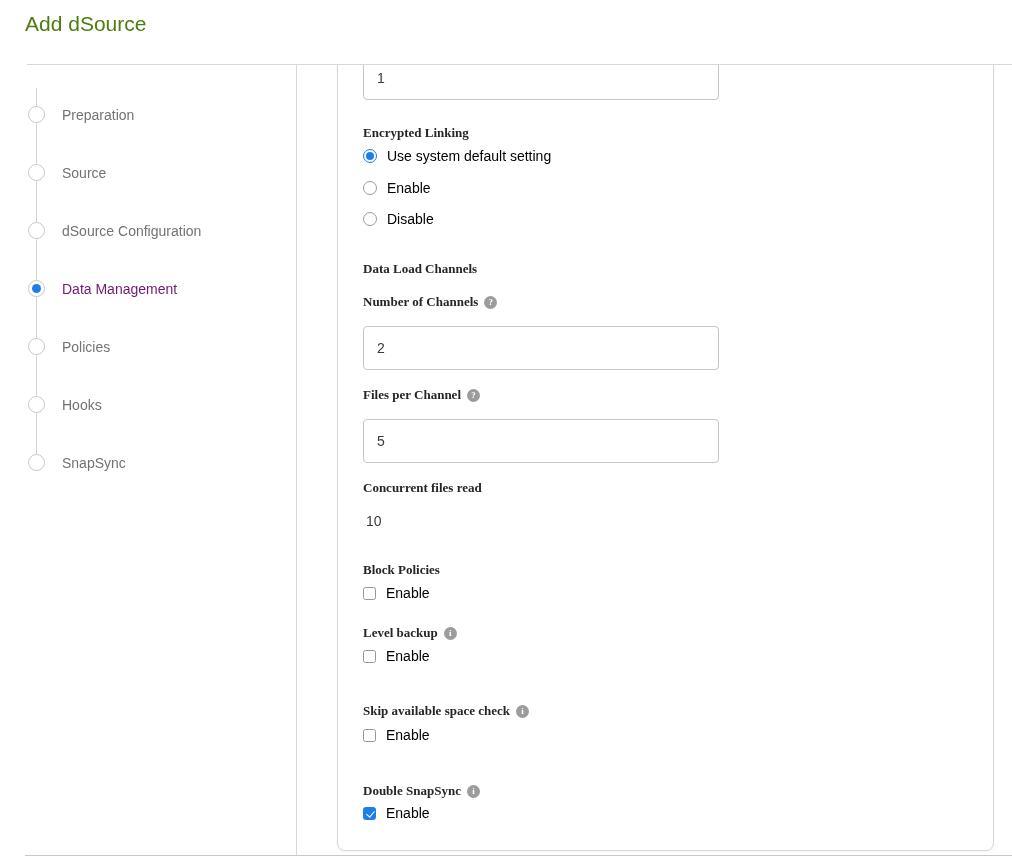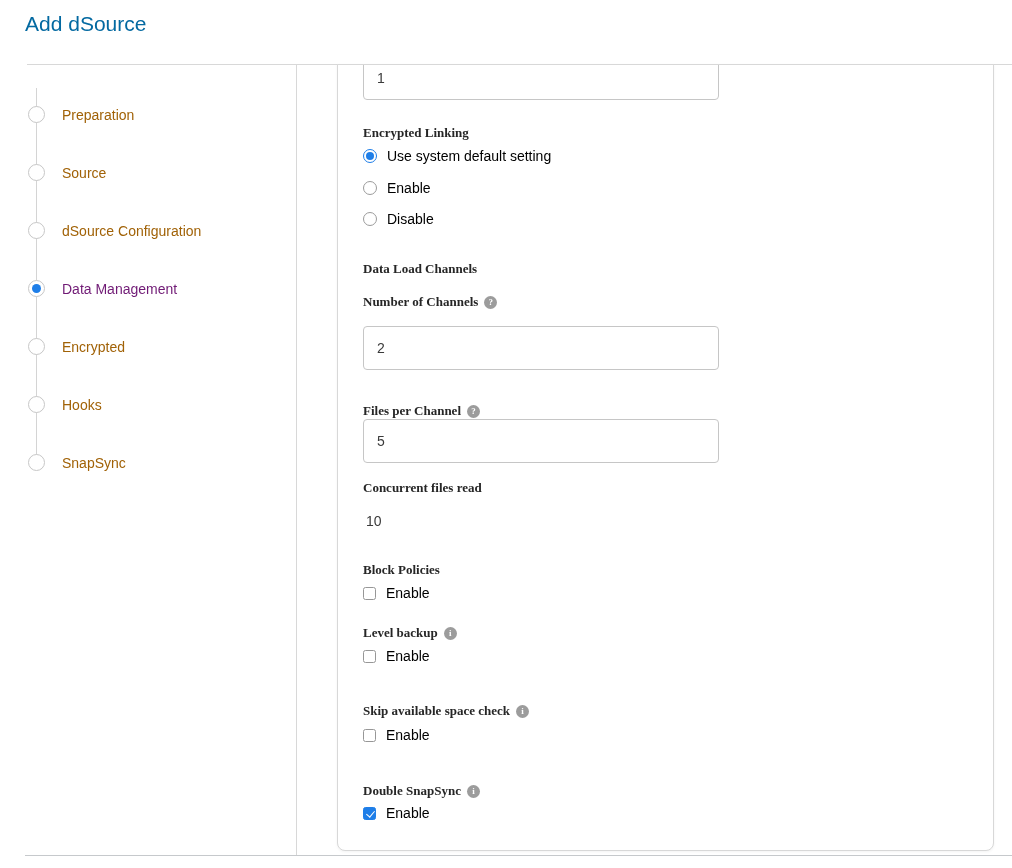--- a/index.html
+++ b/index.html
@@ -1,32 +1,32 @@
 <!DOCTYPE html>
 <html><head>
 <meta charset="utf-8">
 <style>
   :root { --accent:#1e7ee8; --border:#d8d8d8; --input-border:#c6c6c6; --label:#262626; --text:#3a3a3a; }
   * { margin:0; padding:0; box-sizing:border-box; }
   html,body { width:1012px; height:868px; background:#fff; overflow:hidden;
               font-family:"Liberation Sans", sans-serif; position:relative; }
 
-  .page-title { position:absolute; left:25px; top:12px; font-size:21px; color:#0369a1; font-weight:400; }
+  .page-title { position:absolute; left:25px; top:12px; font-size:21px; color:#4d7c0f; font-weight:400; }
 
   .divider-top { position:absolute; top:64px; left:27px; right:0; height:1px; background:var(--border); }
   .divider-bottom { position:absolute; top:855px; left:25px; right:0; height:1px; background:#c6c9cc; }
 
   
   .sidebar { position:absolute; top:65px; left:0; width:297px; height:790px;
              border-right:1px solid var(--border); }
   .stepper-line { position:absolute; left:36px; top:23px; width:1px; height:375px; background:#d4d4d4; }
   .step { position:absolute; left:0; width:100%; height:18px; cursor:default; }
   .step-circle { position:absolute; left:28px; top:0; width:17px; height:17px; background:#fff;
                  border:1px solid #c7c7c7; border-radius:50%; }
-  .step-label { position:absolute; left:62px; top:0; line-height:18px; font-size:14px; color:#a16207; }
+  .step-label { position:absolute; left:62px; top:0; line-height:18px; font-size:14px; color:#737373; }
   .step.state-active .step-circle::after { content:""; position:absolute; left:3px; top:3px;
                  width:9px; height:9px; border-radius:50%; background:var(--accent); }
   .step.state-active .step-label { font-weight:400; color:#701a75; }
 
   
   .card { position:absolute; left:337px; top:64px; width:657px; height:787px; background:#fff;
           border:1px solid var(--border); border-radius:0 0 8px 8px; overflow:hidden;
           box-shadow:0 1px 3px rgba(0,0,0,0.05); }
   .card-inner { position:relative; width:100%; height:100%; }
 
@@ -78,21 +78,21 @@
   <div class="step state-incomplete" style="top:99px">
     <span class="step-circle"></span>
     <span class="step-label">Source</span>
   </div>
   <div class="step state-active" style="top:215px">
     <span class="step-circle"></span>
     <span class="step-label">Data Management</span>
   </div>
   <div class="step state-incomplete" style="top:273px">
     <span class="step-circle"></span>
-    <span class="step-label">Encrypted</span>
+    <span class="step-label">Policies</span>
   </div>
   <div class="step state-incomplete" style="top:331px">
     <span class="step-circle"></span>
     <span class="step-label">Hooks</span>
   </div>
   <div class="step state-incomplete" style="top:389px">
     <span class="step-circle"></span>
     <span class="step-label">SnapSync</span>
   </div>
 </div>
@@ -118,21 +118,21 @@
     </div>
 
     <div class="bold-label" style="top:196px">Data Load Channels</div>
 
     <div class="bold-label" style="top:229px">
       <span>Number of Channels</span>
       <span class="hint-icon">?</span>
     </div>
     <input class="text-input" style="top: 261px;" value="2">
 
-    <div class="bold-label" style="top:338px">
+    <div class="bold-label" style="top:322px">
       <span>Files per Channel</span>
       <span class="hint-icon">?</span>
     </div>
     <input class="text-input" style="top: 354px;" value="5">
 
     <div class="bold-label" style="top:415px">Concurrent files read</div>
     <div class="value-text" style="top:448px">10</div>
 
     <div class="bold-label" style="top:497px">Block Policies</div>
     <div class="check-row" style="top:519px">

